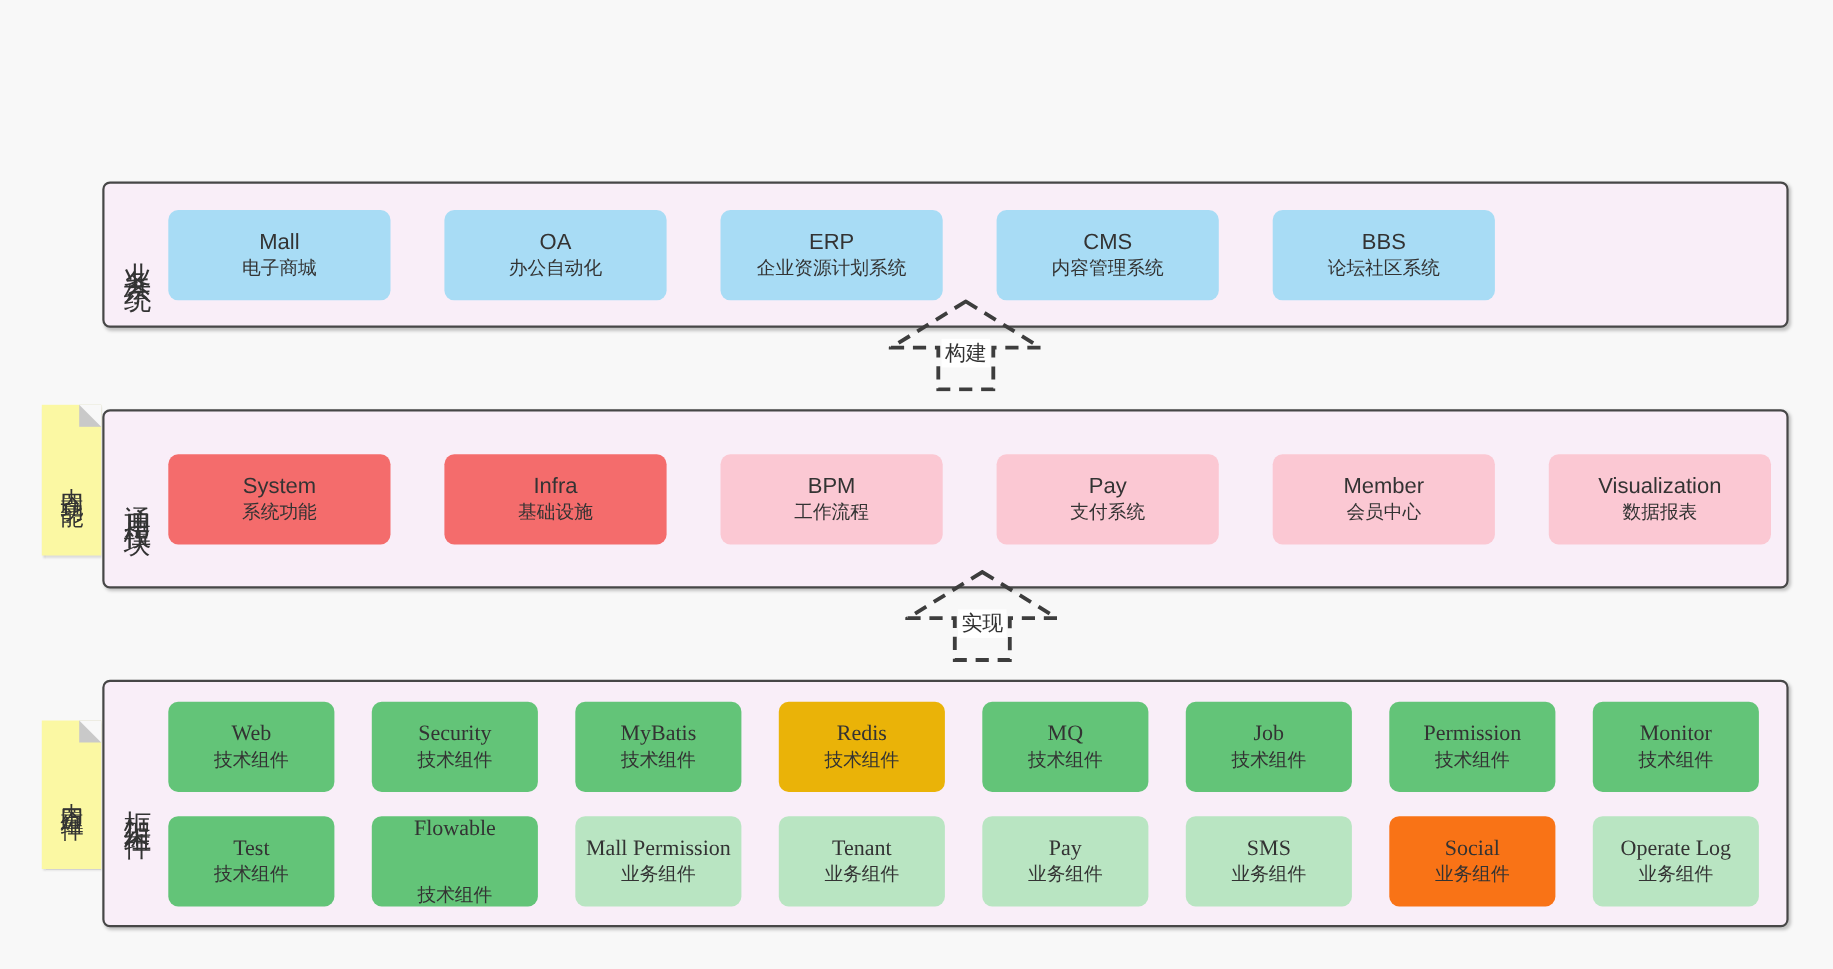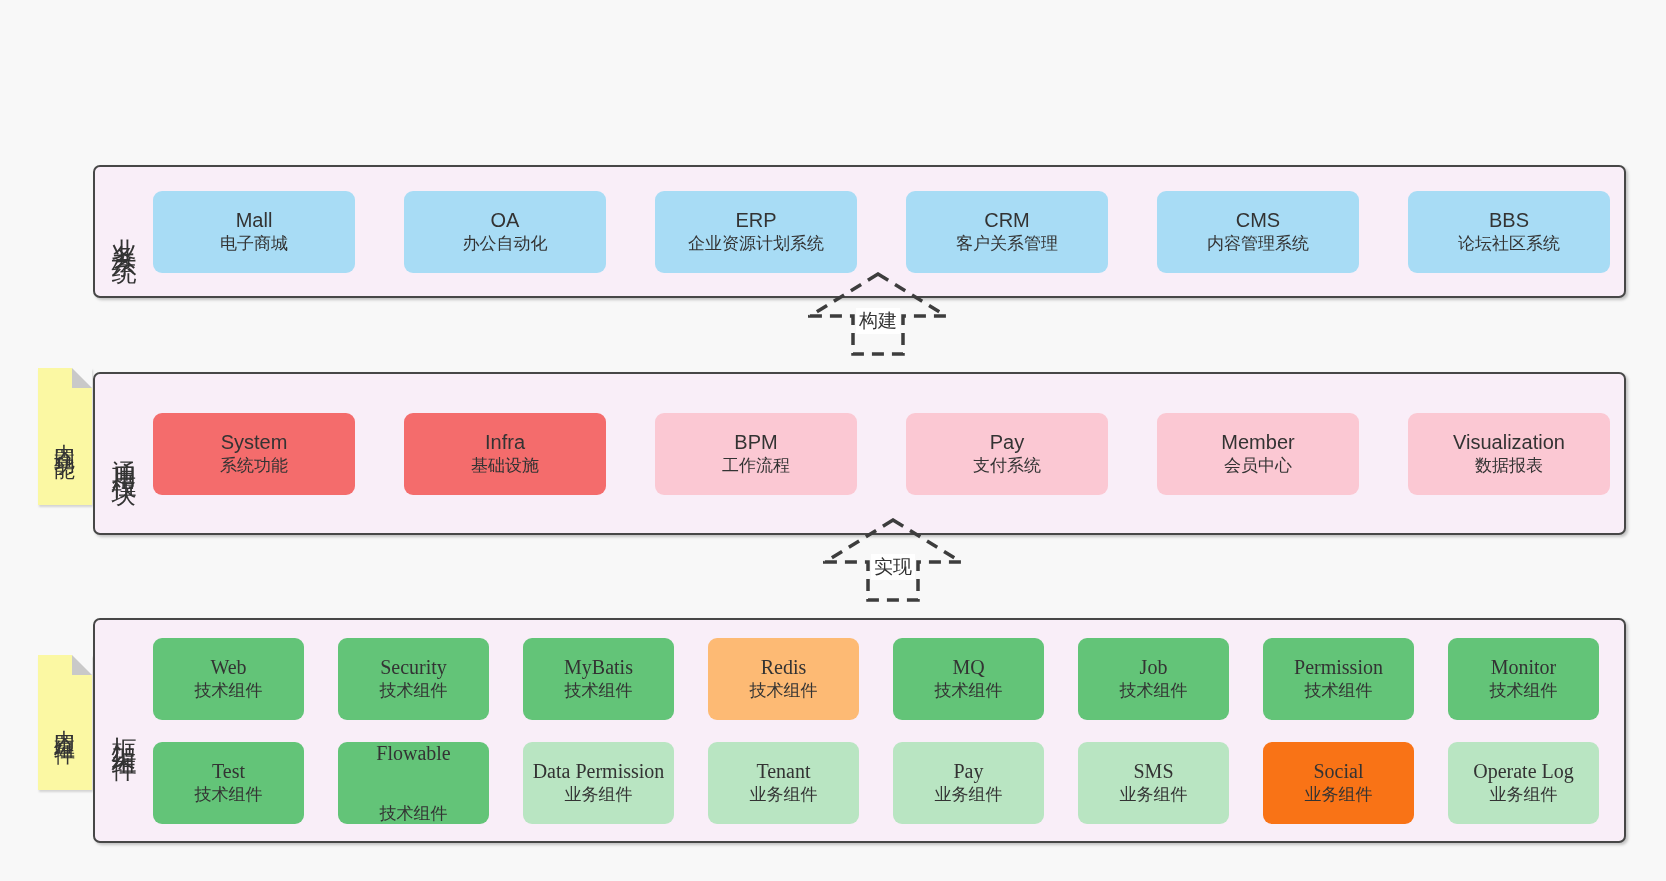--- a/index.html
+++ b/index.html
@@ -105,24 +105,20 @@
           </div>
           <div class="card" style="background: rgb(168, 220, 245);">
             <div class="t1">OA</div>
             <div class="t2">办公自动化</div>
           </div>
           <div class="card" style="background: rgb(168, 220, 245);">
             <div class="t1">ERP</div>
             <div class="t2">企业资源计划系统</div>
           </div>
           <div class="card" style="background: rgb(168, 220, 245);">
-            <div class="t1">CRM</div>
-            <div class="t2">客户关系管理</div>
-          </div>
-          <div class="card" style="background: rgb(168, 220, 245);">
             <div class="t1">CMS</div>
             <div class="t2">内容管理系统</div>
           </div>
           <div class="card" style="background: rgb(168, 220, 245);">
             <div class="t1">BBS</div>
             <div class="t2">论坛社区系统</div>
           </div>
         </div>
       </div>
   </section>
@@ -190,21 +186,21 @@
             <div class="t2">技术组件</div>
           </div>
           <div class="card" style="background: rgb(99, 196, 120);">
             <div class="t1">Security</div>
             <div class="t2">技术组件</div>
           </div>
           <div class="card" style="background: rgb(99, 196, 120);">
             <div class="t1">MyBatis</div>
             <div class="t2">技术组件</div>
           </div>
-          <div class="card" style="background: #fdba74;">
+          <div class="card" style="background: #eab308;">
             <div class="t1">Redis</div>
             <div class="t2">技术组件</div>
           </div>
           <div class="card" style="background: rgb(99, 196, 120);">
             <div class="t1">MQ</div>
             <div class="t2">技术组件</div>
           </div>
           <div class="card" style="background: rgb(99, 196, 120);">
             <div class="t1">Job</div>
             <div class="t2">技术组件</div>
@@ -221,21 +217,21 @@
         <div class="row row-8">
           <div class="card" style="background: rgb(99, 196, 120);">
             <div class="t1">Test</div>
             <div class="t2">技术组件</div>
           </div>
           <div class="card" style="background: rgb(99, 196, 120); gap: 37px;">
             <div class="t1">Flowable</div>
             <div class="t2">技术组件</div>
           </div>
           <div class="card" style="background: rgb(185, 229, 194);">
-            <div class="t1">Data Permission</div>
+            <div class="t1">Mall Permission</div>
             <div class="t2">业务组件</div>
           </div>
           <div class="card" style="background: rgb(185, 229, 194);">
             <div class="t1">Tenant</div>
             <div class="t2">业务组件</div>
           </div>
           <div class="card" style="background: rgb(185, 229, 194);">
             <div class="t1">Pay</div>
             <div class="t2">业务组件</div>
           </div>

